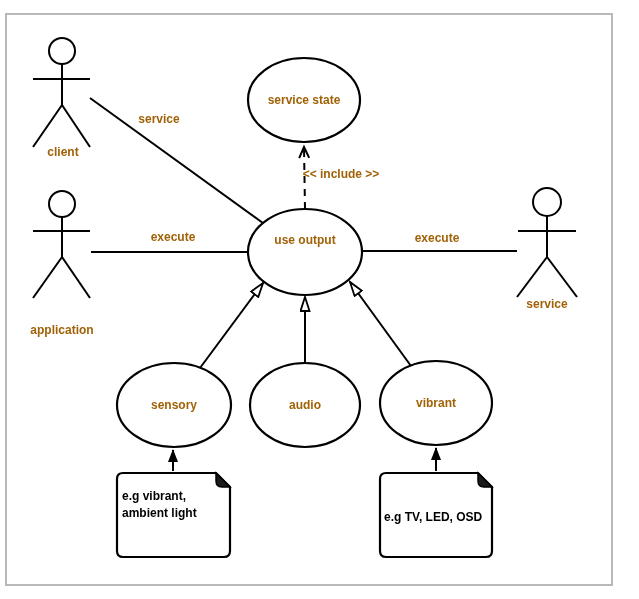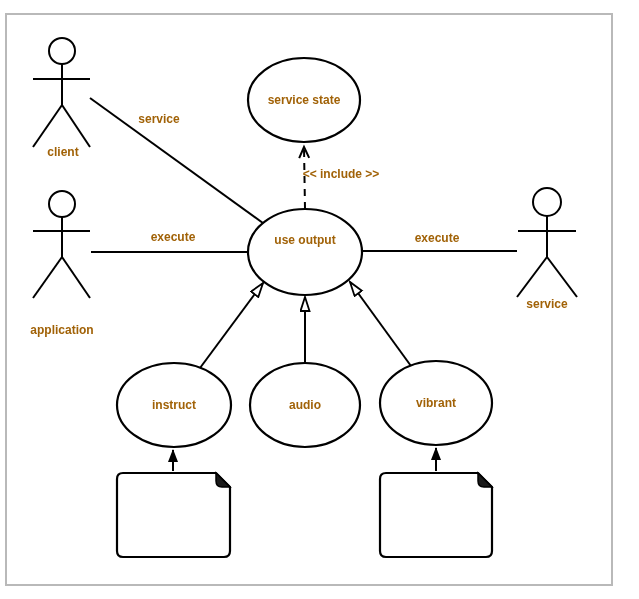--- a/index.html
+++ b/index.html
@@ -112,22 +112,25 @@
       <path d="M478,473 V481 Q478,487 484,487 H492 Z" fill="#1a1a1a" stroke="#000" stroke-width="1.5"></path>
     </g>
   </svg>
 
   <div class="lbl" style="left:63px;  top:152px;">client</div>
   <div class="lbl" style="left:62px;  top:306px;margin-top:24px;">application</div>
   <div class="lbl" style="left:547px; top:304px;">service</div>
 
   <div class="lbl" style="left:304px; top:100px;">service state</div>
   <div class="lbl" style="left:305px; top:240px;">use output</div>
-  <div class="lbl" style="left:174px; top:405px;">instruct</div>
+  <div class="lbl" style="left:174px; top:405px;">sensory</div>
   <div class="lbl" style="left:305px; top:405px;">audio</div>
   <div class="lbl" style="left:436px; top:403px;">vibrant</div>
 
   <div class="lbl" style="left:159px; top:119px;">service</div>
   <div class="lbl" style="left:173px; top:237px;">execute</div>
   <div class="lbl" style="left:437px; top:238px;text-align:right;">execute</div>
   <div class="lbl" style="left:341px; top:174px;">&lt;&lt; include &gt;&gt;</div>
 
+  <div class="lbl note-text" style="left:122px; top:488px;">e.g vibrant,
+ambient light</div>
+  <div class="lbl note-text" style="left:384px; top:509px;">e.g TV, LED, OSD</div>
 </div>
 
 </body></html>

